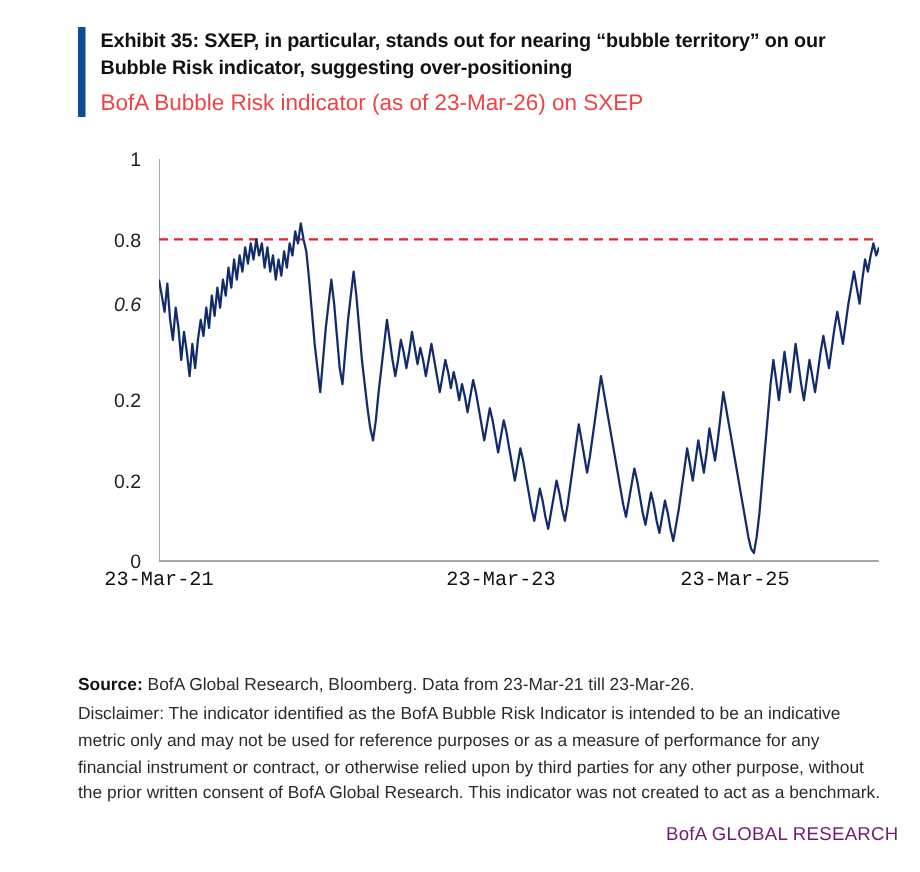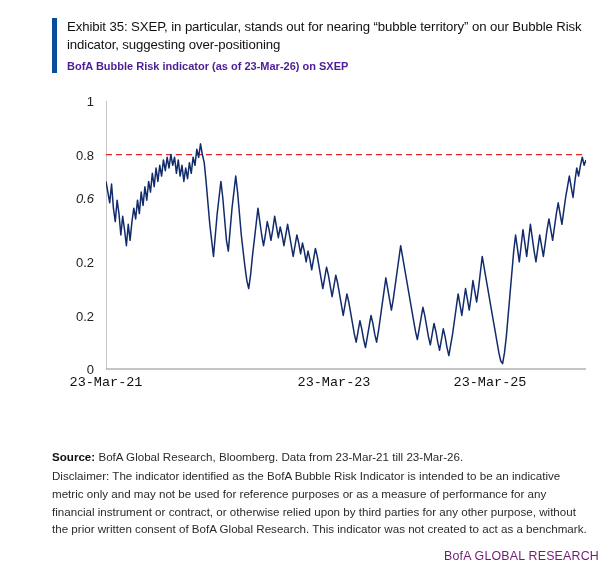--- a/index.html
+++ b/index.html
@@ -32,31 +32,30 @@
     width: 5px;
     background: #0a4e9b;
     flex: 0 0 5px;
     margin-right: 10px;
   }
   .header-text {
     flex: 1 1 auto;
   }
   .exhibit-title {
     font-size: 13.2px;
-    font-weight: normal;
+    font-weight: bold;
     line-height: 1.36;
     color: #111111;
     letter-spacing: -0.1px;
   }
   .subtitle {
-    font-size: 11px;
-    color: #4c1d95;
+    font-size: 15px;
+    color: #ef4444;
     margin-top: 5px;
     line-height: 1.3;
-    font-weight: bold;
   }
   
   .chart-wrap {
     position: relative;
     margin-top: 10px;
     height: 312px;
   }
   .plot {
     position: absolute;
     left: 84px;

